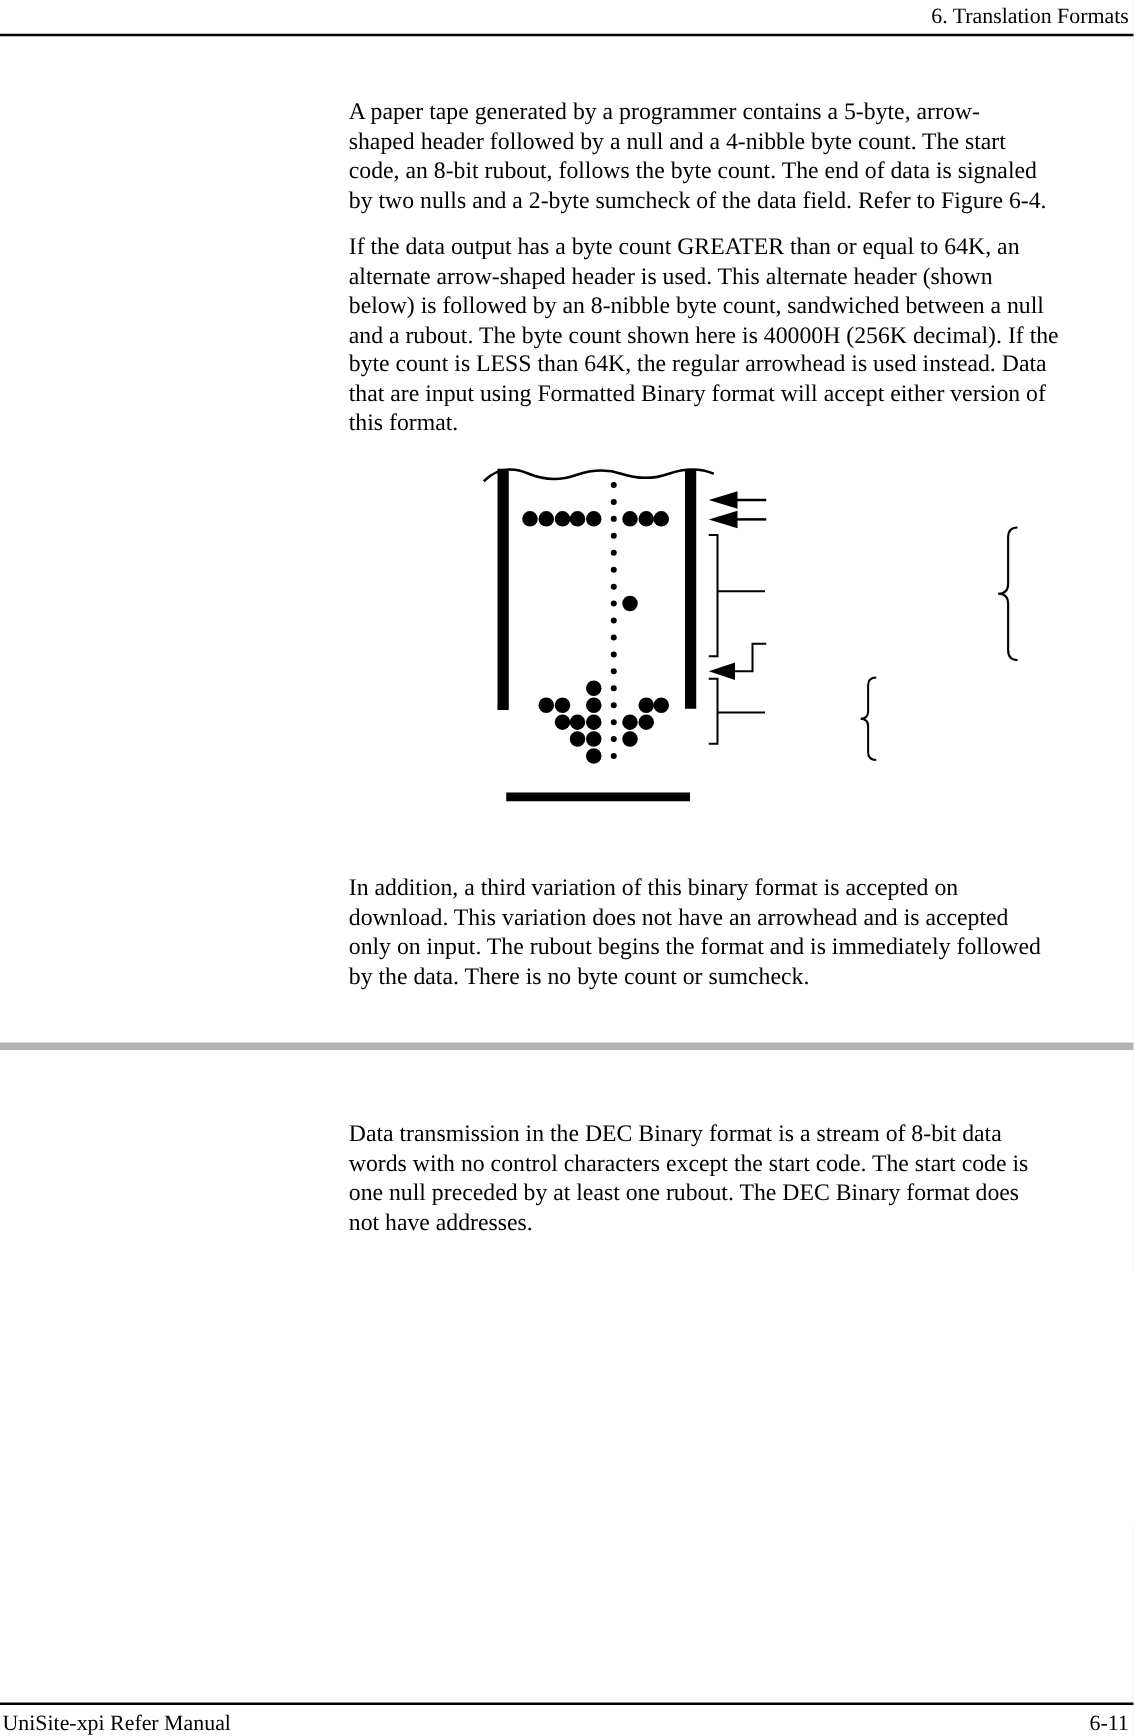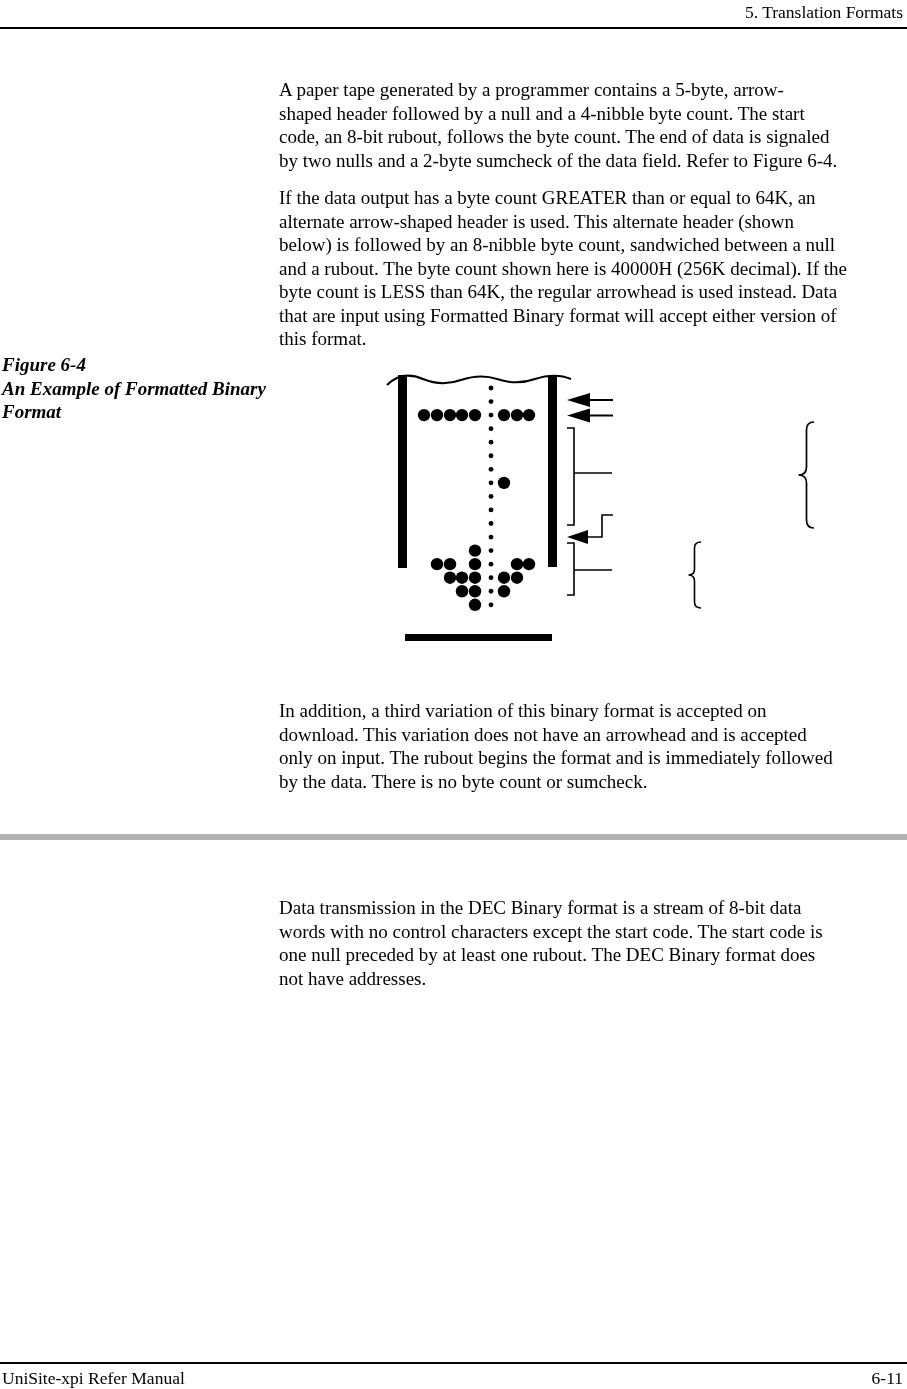--- a/index.html
+++ b/index.html
@@ -72,27 +72,26 @@
     position: absolute; left: 385px; top: 365px;
     width: 445px; height: 290px;
   }
   .tape-figure .stroke { stroke: #000; fill: none; }
 </style>
 </head>
 <body>
 
 <div class="page">
 
-  <div class="running-header">5. Translation Formats</div>
+  <div class="running-header">6. Translation Formats</div>
   <div class="header-rule"></div>
 
   <div class="body-par par-1">A paper tape generated by a programmer contains a 5-byte, arrow-<br>shaped header followed by a null and a 4-nibble byte count. The start<br>code, an 8-bit rubout, follows the byte count. The end of data is signaled<br>by two nulls and a 2-byte sumcheck of the data field. Refer to Figure 6-4.</div>
   <div class="body-par par-2">If the data output has a byte count GREATER than or equal to 64K, an<br>alternate arrow-shaped header is used. This alternate header (shown<br>below) is followed by an 8-nibble byte count, sandwiched between a null<br>and a rubout. The byte count shown here is 40000H (256K decimal). If the<br>byte count is LESS than 64K, the regular arrowhead is used instead. Data<br>that are input using Formatted Binary format will accept either version of<br>this format.</div>
 
-  <div class="figure-caption">Figure 6-4<br>An Example of Formatted Binary<br>Format</div>
 
   <svg class="tape-figure" viewBox="0 0 445 290" xmlns="http://www.w3.org/2000/svg">
 
     <path class="stroke" stroke-width="2" d="M 2 20 C 12 10, 24 8, 38 14 C 50 19, 62 20, 76 15 C 88 11, 100 10, 112 14 C 124 18, 136 19, 150 14 C 162 10, 174 9, 186 14"></path>
 
     <rect x="13" y="10" width="9" height="193" fill="#000"></rect>
     <rect x="163" y="11" width="9" height="191" fill="#000"></rect>
 
     <rect x="20" y="269" width="147" height="7" fill="#000"></rect>
 

